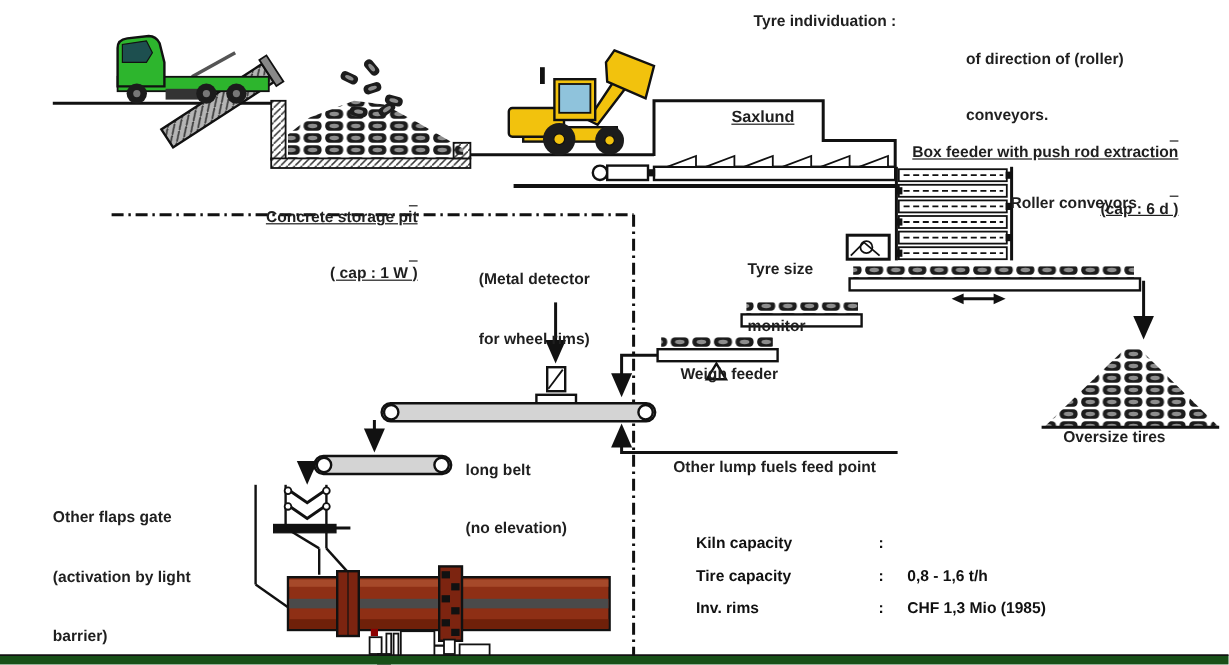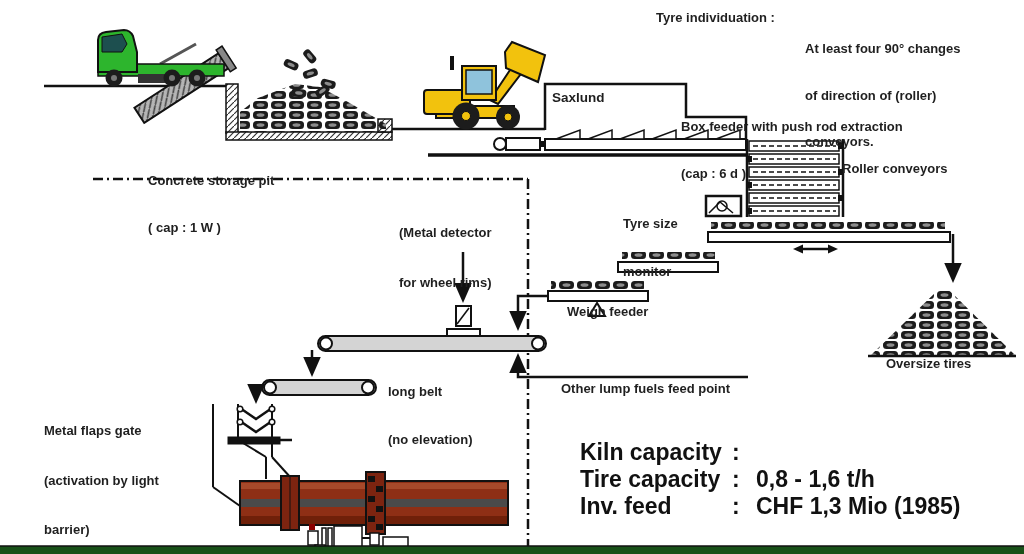--- a/index.html
+++ b/index.html
@@ -1,21 +1,21 @@
 <!DOCTYPE html>
 <html><head>
 <meta charset="utf-8">
 <style>
   html,body{margin:0;padding:0;background:#fff;}
   .stage{position:relative;width:1024px;height:554px;background:#ffffff;overflow:hidden;
          font-family:"Liberation Sans",sans-serif;}
   .stage svg{position:absolute;left:0;top:0;}
   .lbl{position:absolute;font-weight:700;font-size:13px;line-height:15.5px;color:#1f1f1f;white-space:pre;}
-  .center{text-align:left;}
-  .stats{position:absolute;left:580px;top:439px;font-weight:700;font-size:23px;line-height:27px;color:#111;}
+  .center{text-align:right;text-decoration:underline;}
+  .stats{position:absolute;left:580px;top:439px;font-weight:700;font-size:13px;line-height:27px;color:#111;}
   .stats-row{display:flex;}
   .stats-label{width:152px;}
   .stats-colon{width:24px;}
   .stat-pad{padding-left:34px;}
 </style>
 </head>
 <body>
 
 <div class="stage">
 
@@ -252,35 +252,34 @@
 
   <g>
     <polygon points="870,356 937,291 950,291 1016,356" fill="url(#tp)"></polygon>
     <line x1="868" y1="356" x2="1016" y2="356" stroke="#111" stroke-width="2.5"></line>
   </g>
 
   <rect x="0" y="546" width="1024" height="8" fill="#185018"></rect>
   <line x1="0" y1="546" x2="1024" y2="546" stroke="#111" stroke-width="1.5"></line>
 </svg>
 
-<div class="lbl" style="left:656px;top:10px">Tyre individuation :</div>
+<div class="lbl" style="left:628px;top:10px">Tyre individuation :</div>
 <div class="lbl" style="left:805px;top:10px">
-  <div>At least four 90° changes</div>
   <div>of direction of (roller)</div>
   <div>conveyors.</div>
 </div>
 
 <div class="lbl center" style="left:148px;top:142px;width:200px">
   <div>Concrete storage pit</div>
   <div>( cap : 1 W )</div>
 </div>
 
 <div class="lbl center" style="left:552px;top:90px;width:110px;font-size:13.5px">Saxlund</div>
 
-<div class="lbl center" style="left:681px;top:88px;width:244px">
+<div class="lbl center" style="left:738px;top:88px;width:244px">
   <div>Box feeder with push rod extraction</div>
   <div>(cap : 6 d )</div>
 </div>
 
 <div class="lbl" style="left:842px;top:161px">Roller conveyors</div>
 
 <div class="lbl" style="left:623px;top:184px;line-height:16px">
   <div>Tyre size</div>
   <div>monitor</div>
 </div>
@@ -293,38 +292,38 @@
 <div class="lbl" style="left:567px;top:304px">Weigh feeder</div>
 
 <div class="lbl" style="left:388px;top:352px;line-height:16px">
   <div>long belt</div>
   <div>(no elevation)</div>
 </div>
 
 <div class="lbl" style="left:561px;top:381px">Other lump fuels feed point</div>
 
 <div class="lbl" style="left:44px;top:390px;line-height:16.5px">
-  <div>Metal flaps gate</div>
+  <div>Other flaps gate</div>
   <div>(activation by light</div>
   <div>barrier)</div>
   
 </div>
 
 <div class="lbl" style="left:886px;top:356px">Oversize tires</div>
 
 <div class="stats">
   <div class="stats-row">
     <span class="stats-label">Kiln capacity</span>
     <span class="stats-colon">:</span>
   </div>
   <div class="stats-row">
     <span class="stats-label">Tire capacity</span>
     <span class="stats-colon">:</span>
     <span>0,8 - 1,6 t/h</span>
   </div>
   <div class="stats-row">
-    <span class="stats-label">Inv. feed</span>
+    <span class="stats-label">Inv. rims</span>
     <span class="stats-colon">:</span>
     <span>CHF 1,3 Mio (1985)</span>
   </div>
 </div>
 
 </div>
 
 </body></html>

